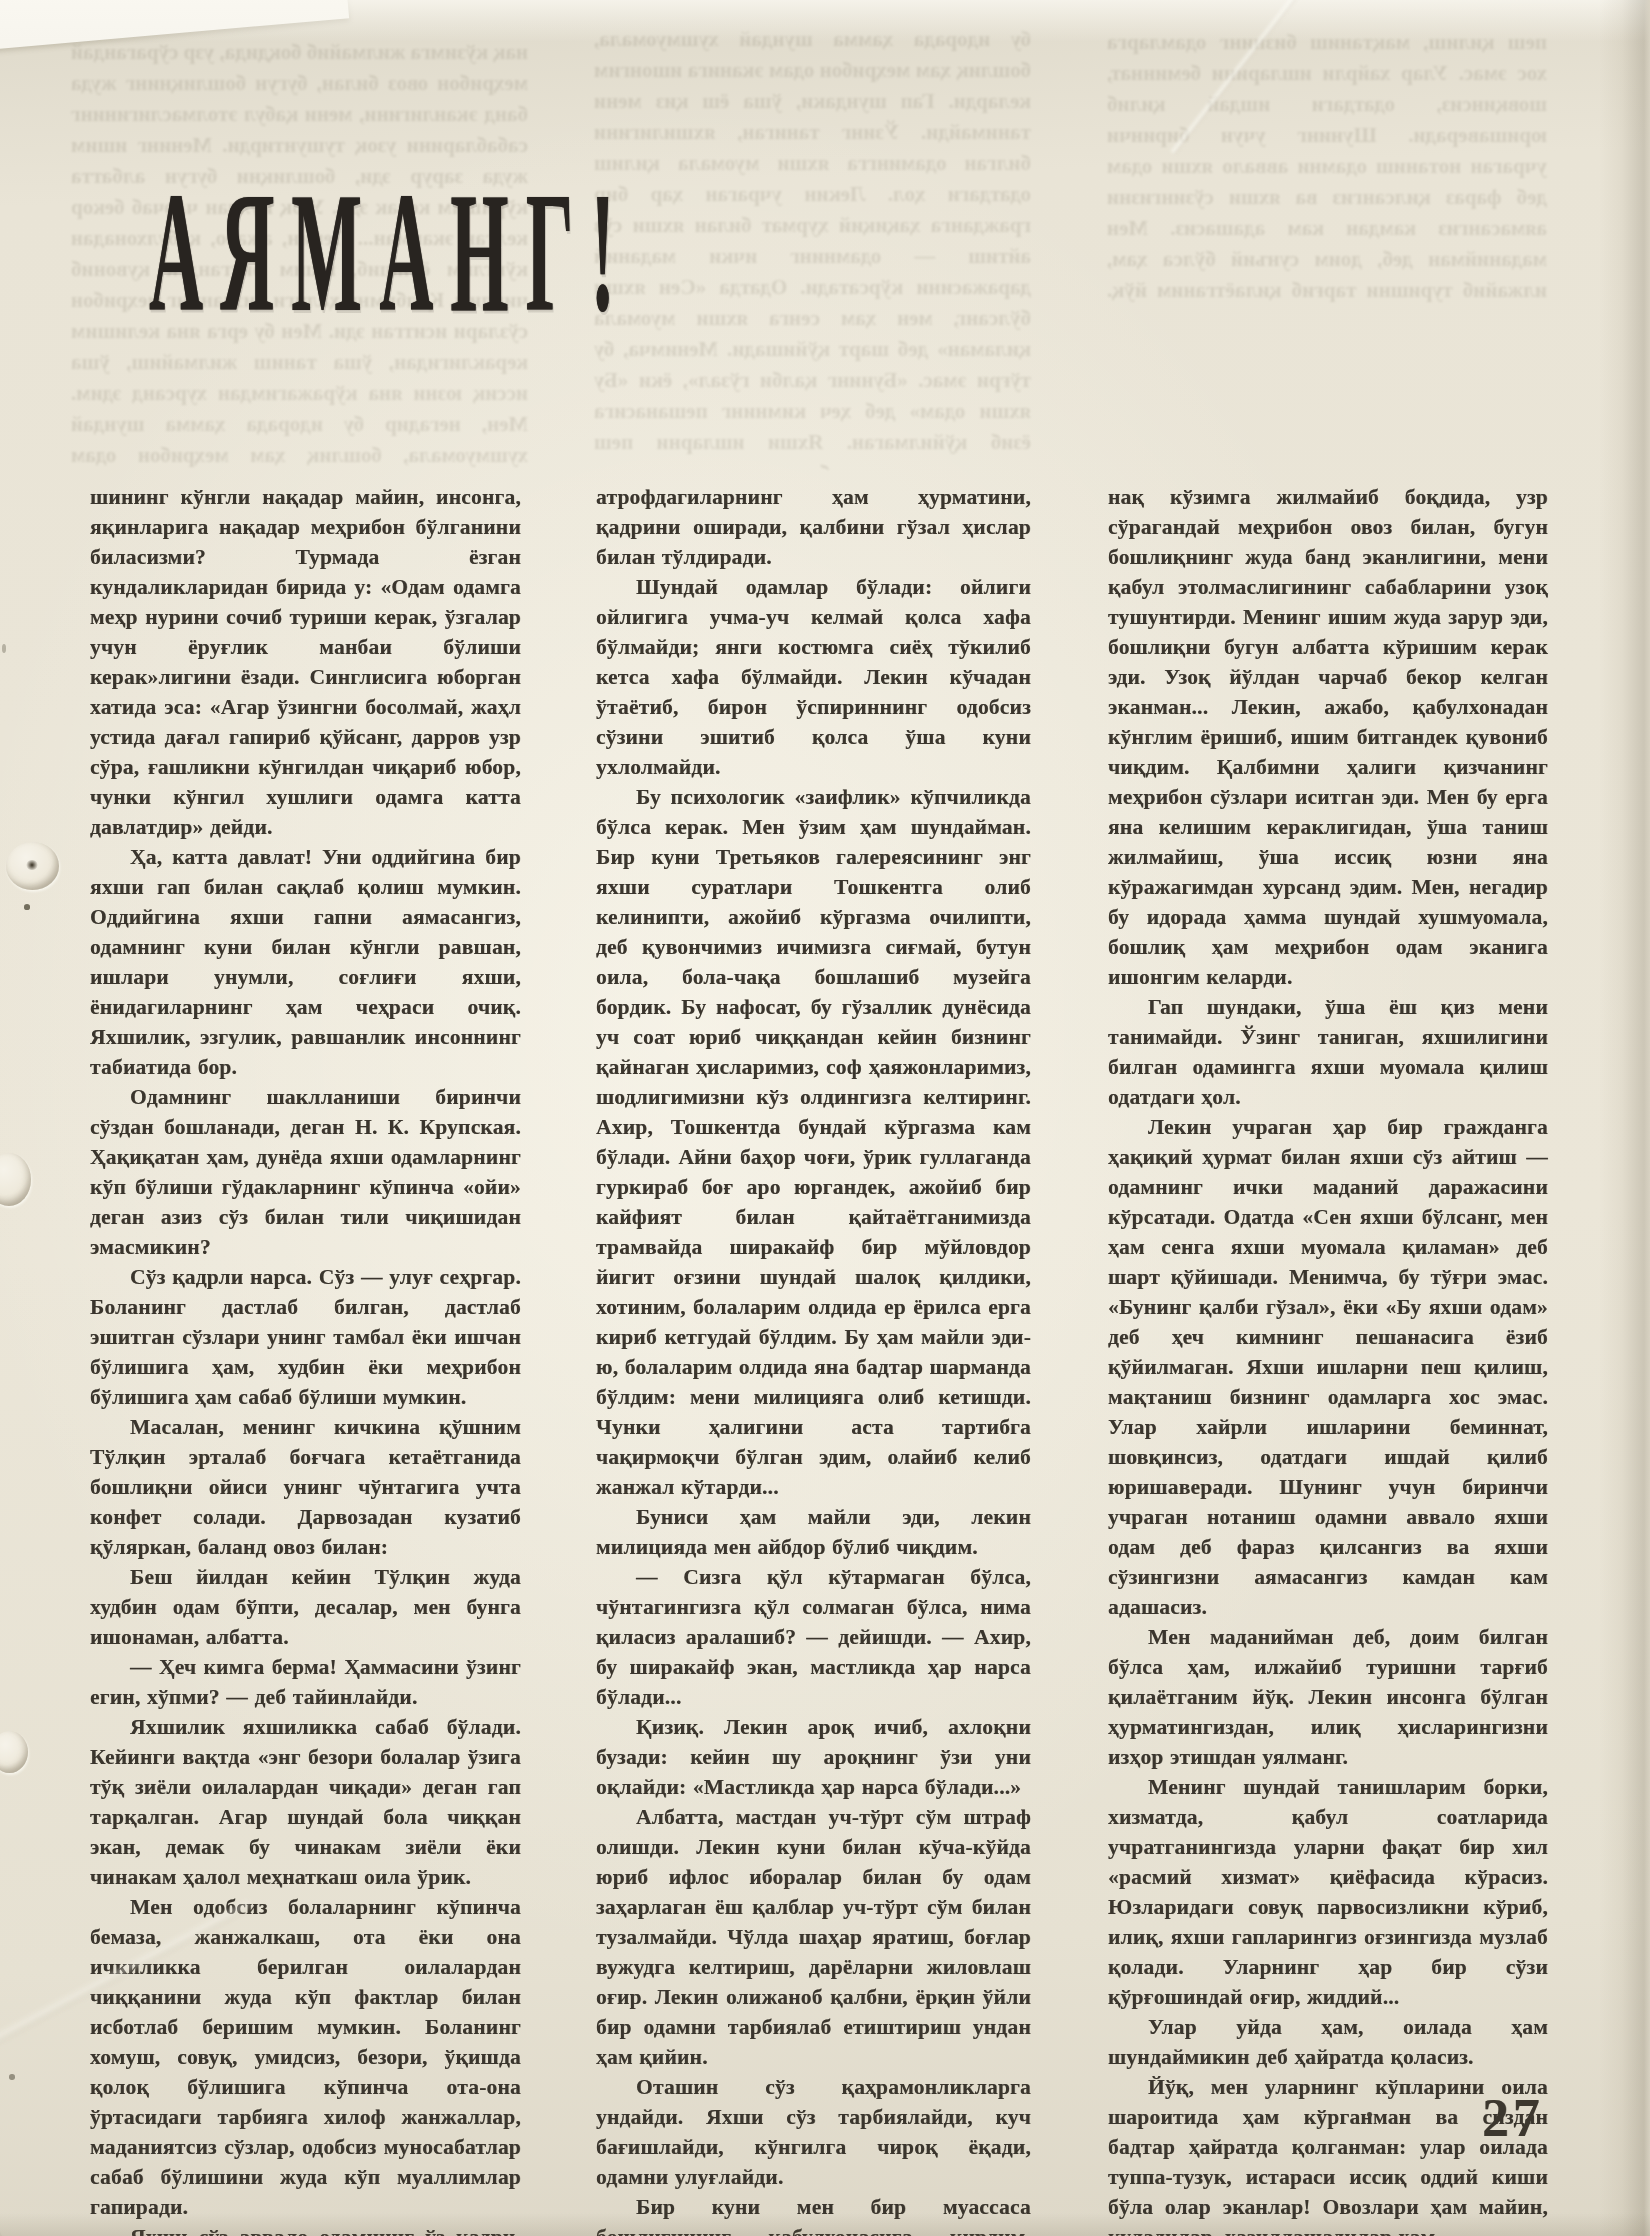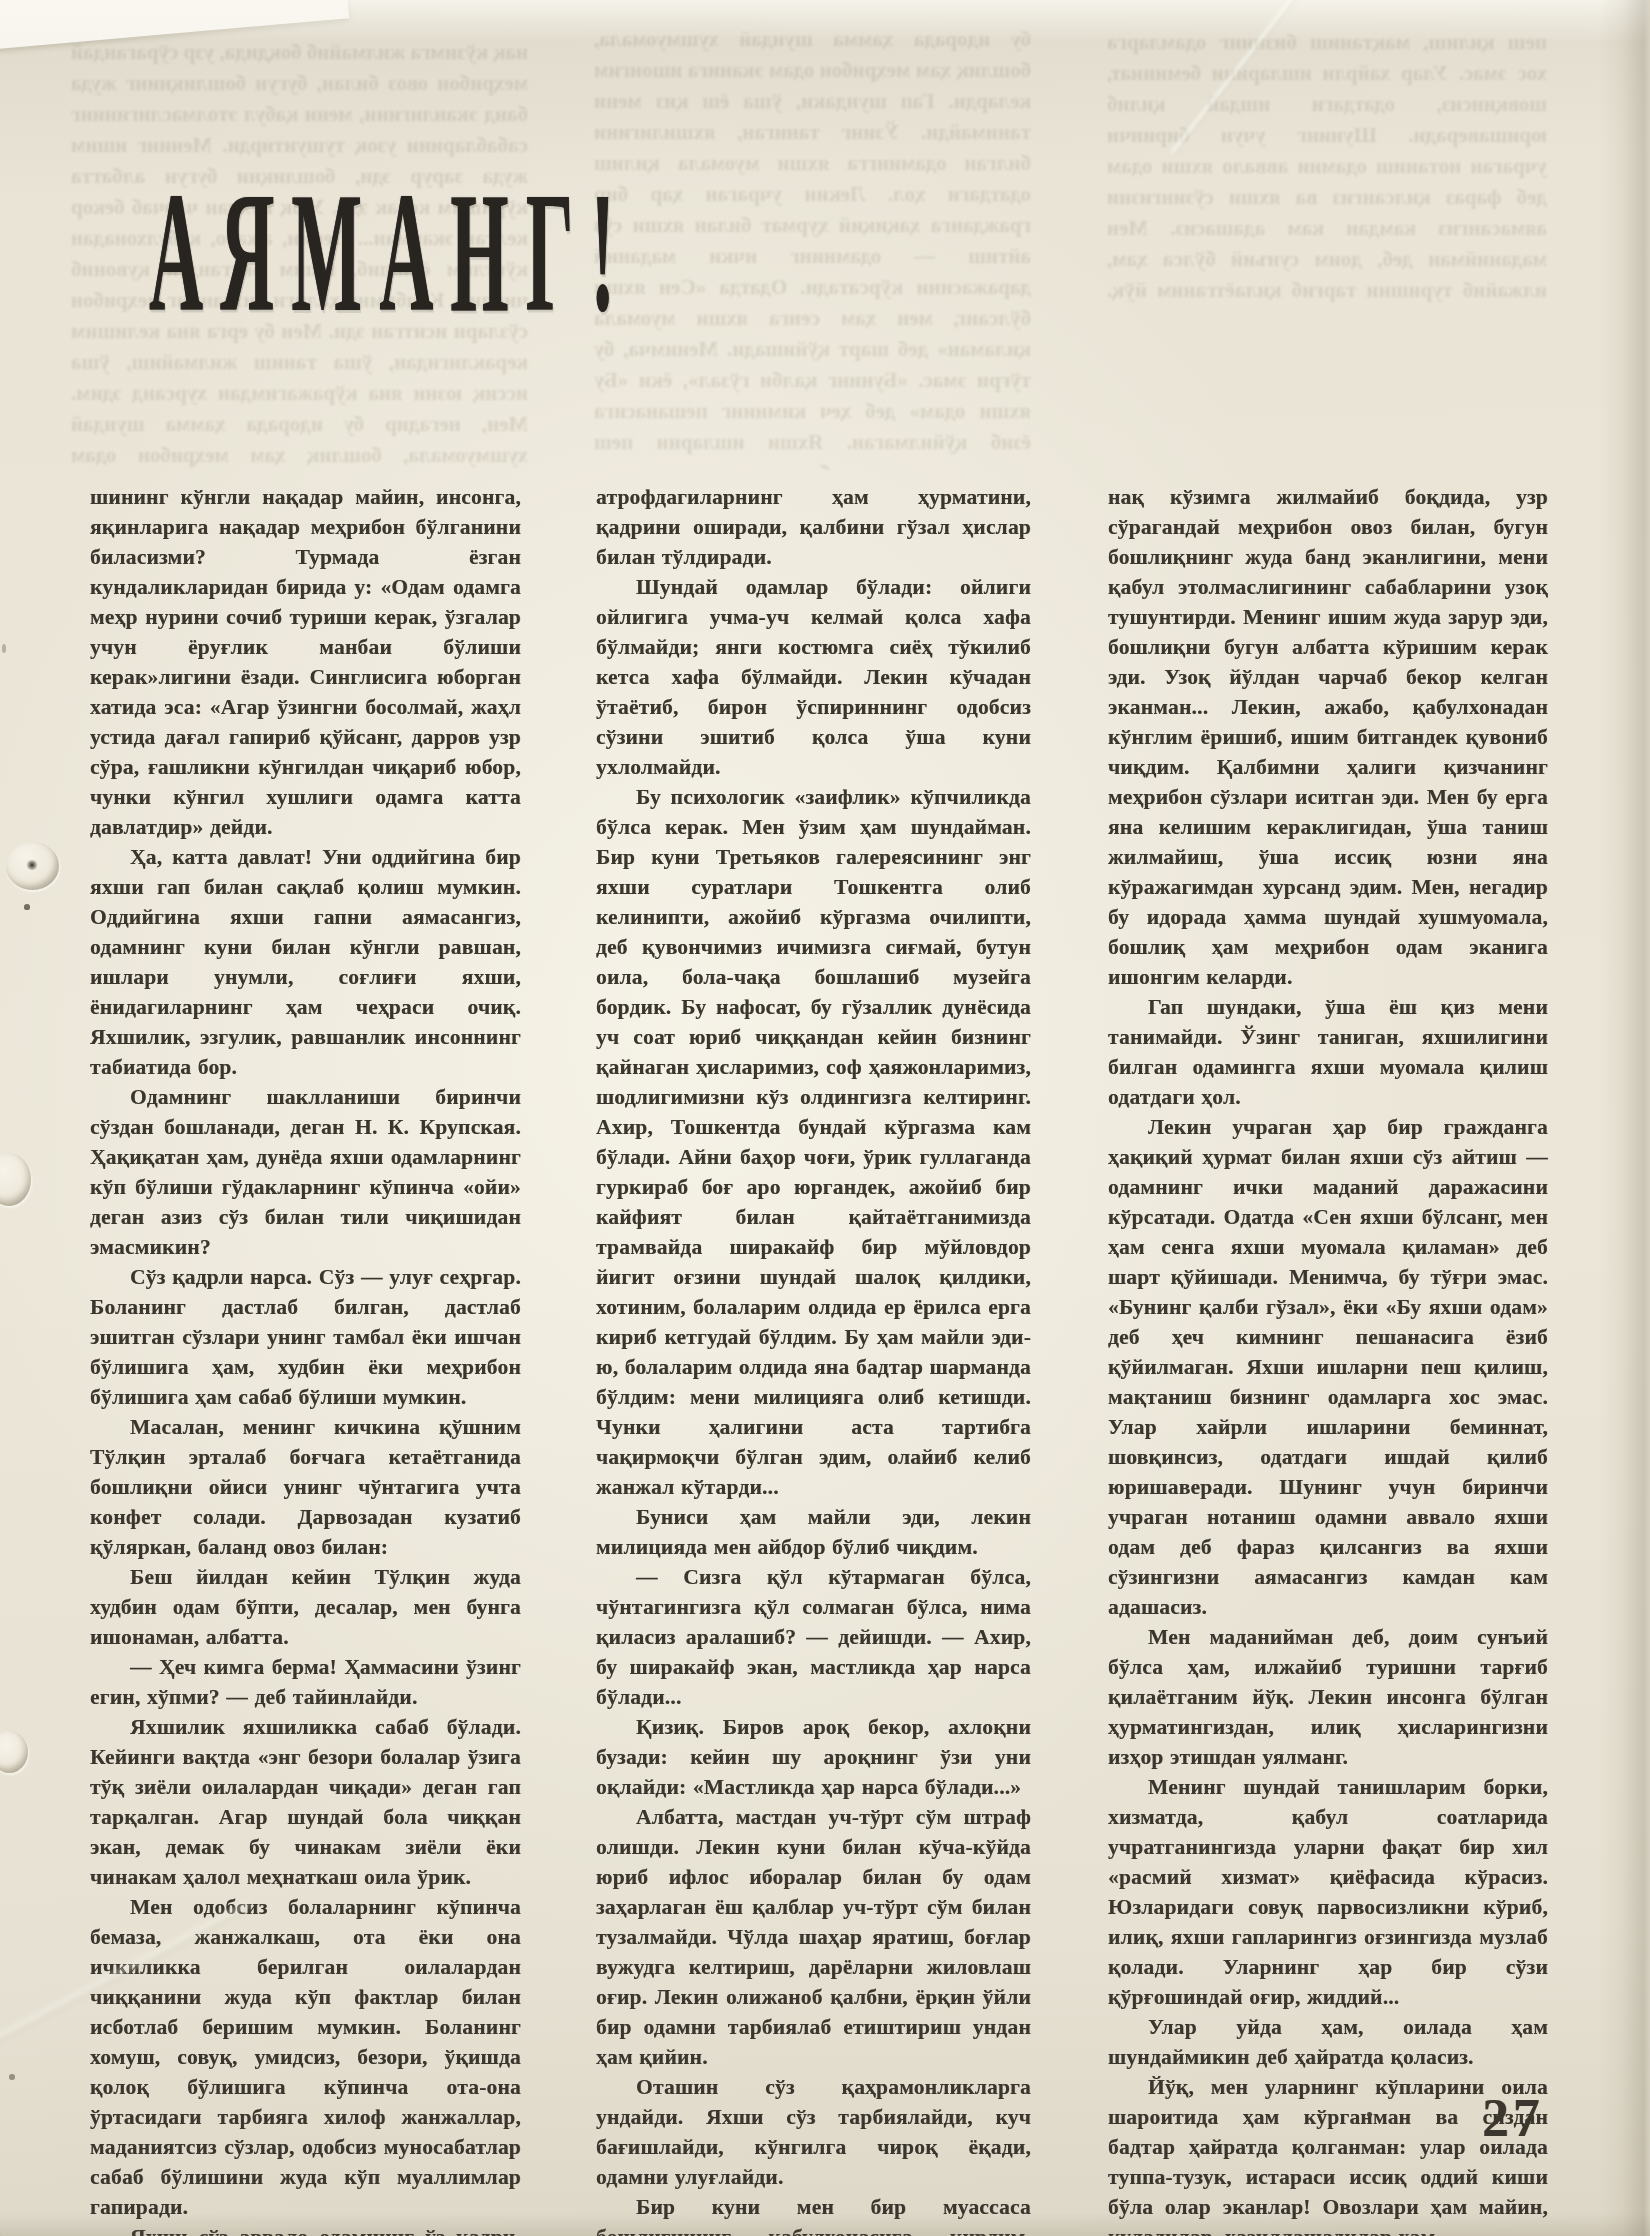--- a/index.html
+++ b/index.html
@@ -123,30 +123,30 @@
       <p class="para">Яхшилик яхшиликка сабаб бўлади. Кейинги вақтда «энг безори болалар ўзига тўқ зиёли оилалардан чиқади» деган гап тарқалган. Агар шундай бола чиққан экан, демак бу чинакам зиёли ёки чинакам ҳалол меҳнаткаш оила ўрик.</p>
       <p class="para">Мен одобсиз болаларнинг кўпинча бемаза, жанжалкаш, ота ёки она ичкиликка берилган оилалардан чиққанини жуда кўп фактлар билан исботлаб беришим мумкин. Боланинг хомуш, совуқ, умидсиз, безори, ўқишда қолоқ бўлишига кўпинча ота-она ўртасидаги тарбияга хилоф жанжаллар, маданиятсиз сўзлар, одобсиз муносабатлар сабаб бўлишини жуда кўп муаллимлар гапиради.</p>
       <p class="para">Яхши сўз аввало одамнинг ўз қадри, ўз қалбининг гўзаллиги. Яхши сўз</p>
     </div>
   <div class="col c2">
       <p class="para noindent">атрофдагиларнинг ҳам ҳурматини, қадрини оширади, қалбини гўзал ҳислар билан тўлдиради.</p>
       <p class="para">Шундай одамлар бўлади: ойлиги ойлигига учма-уч келмай қолса хафа бўлмайди; янги костюмга сиёҳ тўкилиб кетса хафа бўлмайди. Лекин кўчадан ўтаётиб, бирон ўспириннинг одобсиз сўзини эшитиб қолса ўша куни ухлолмайди.</p>
       <p class="para">Бу психологик «заифлик» кўпчиликда бўлса керак. Мен ўзим ҳам шундайман. Бир куни Третьяков галереясининг энг яхши суратлари Тошкентга олиб келинипти, ажойиб кўргазма очилипти, деб қувончимиз ичимизга сиғмай, бутун оила, бола-чақа бошлашиб музейга бордик. Бу нафосат, бу гўзаллик дунёсида уч соат юриб чиққандан кейин бизнинг қайнаган ҳисларимиз, соф ҳаяжонларимиз, шодлигимизни кўз олдингизга келтиринг. Ахир, Тошкентда бундай кўргазма кам бўлади. Айни баҳор чоғи, ўрик гуллаганда гуркираб боғ аро юргандек, ажойиб бир кайфият билан қайтаётганимизда трамвайда ширакайф бир мўйловдор йигит оғзини шундай шалоқ қилдики, хотиним, болаларим олдида ер ёрилса ерга кириб кетгудай бўлдим. Бу ҳам майли эди-ю, болаларим олдида яна бадтар шарманда бўлдим: мени милицияга олиб кетишди. Чунки ҳалигини аста тартибга чақирмоқчи бўлган эдим, олайиб келиб жанжал кўтарди...</p>
       <p class="para">Буниси ҳам майли эди, лекин милицияда мен айбдор бўлиб чиқдим.</p>
       <p class="para">— Сизга қўл кўтармаган бўлса, чўнтагингизга қўл солмаган бўлса, нима қиласиз аралашиб? — дейишди. — Ахир, бу ширакайф экан, мастликда ҳар нарса бўлади...</p>
-      <p class="para">Қизиқ. Биров ароқ бекор, ахлоқни бузади: кейин шу ароқнинг ўзи уни оқлайди: «Мастликда ҳар нарса бўлади...»</p>
+      <p class="para">Қизиқ. Лекин ароқ ичиб, ахлоқни бузади: кейин шу ароқнинг ўзи уни оқлайди: «Мастликда ҳар нарса бўлади...»</p>
       <p class="para">Албатта, мастдан уч-тўрт сўм штраф олишди. Лекин куни билан кўча-кўйда юриб ифлос иборалар билан бу одам заҳарлаган ёш қалблар уч-тўрт сўм билан тузалмайди. Чўлда шаҳар яратиш, боғлар вужудга келтириш, дарёларни жиловлаш оғир. Лекин олижаноб қалбни, ёрқин ўйли бир одамни тарбиялаб етиштириш ундан ҳам қийин.</p>
       <p class="para">Оташин сўз қаҳрамонликларга ундайди. Яхши сўз тарбиялайди, куч бағишлайди, кўнгилга чироқ ёқади, одамни улуғлайди.</p>
       <p class="para">Бир куни мен бир муассаса бошлиғининг қабулхонасига кирдим. Ёшгина секретарь қиз ўрнидан туриб,</p>
     </div>
   <div class="col c3">
       <p class="para noindent">нақ кўзимга жилмайиб боқдида, узр сўрагандай меҳрибон овоз билан, бугун бошлиқнинг жуда банд эканлигини, мени қабул этолмаслигининг сабабларини узоқ тушунтирди. Менинг ишим жуда зарур эди, бошлиқни бугун албатта кўришим керак эди. Узоқ йўлдан чарчаб бекор келган эканман... Лекин, ажабо, қабулхонадан кўнглим ёришиб, ишим битгандек қувониб чиқдим. Қалбимни ҳалиги қизчанинг меҳрибон сўзлари иситган эди. Мен бу ерга яна келишим кераклигидан, ўша таниш жилмайиш, ўша иссиқ юзни яна кўражагимдан хурсанд эдим. Мен, негадир бу идорада ҳамма шундай хушмуомала, бошлиқ ҳам меҳрибон одам эканига ишонгим келарди.</p>
       <p class="para">Гап шундаки, ўша ёш қиз мени танимайди. Ўзинг таниган, яхшилигини билган одамингга яхши муомала қилиш одатдаги ҳол.</p>
       <p class="para">Лекин учраган ҳар бир гражданга ҳақиқий ҳурмат билан яхши сўз айтиш — одамнинг ички маданий даражасини кўрсатади. Одатда «Сен яхши бўлсанг, мен ҳам сенга яхши муомала қиламан» деб шарт қўйишади. Менимча, бу тўғри эмас. «Бунинг қалби гўзал», ёки «Бу яхши одам» деб ҳеч кимнинг пешанасига ёзиб қўйилмаган. Яхши ишларни пеш қилиш, мақтаниш бизнинг одамларга хос эмас. Улар хайрли ишларини беминнат, шовқинсиз, одатдаги ишдай қилиб юришаверади. Шунинг учун биринчи учраган нотаниш одамни аввало яхши одам деб фараз қилсангиз ва яхши сўзингизни аямасангиз камдан кам адашасиз.</p>
-      <p class="para">Мен маданийман деб, доим сунъий бўлса ҳам, илжайиб туришни тарғиб қилаётганим йўқ. Лекин инсонга бўлган ҳурматингиздан, илиқ ҳисларингизни изҳор этишдан уялманг.</p>
+      <p class="para">Мен маданийман деб, доим билган бўлса ҳам, илжайиб туришни тарғиб қилаётганим йўқ. Лекин инсонга бўлган ҳурматингиздан, илиқ ҳисларингизни изҳор этишдан уялманг.</p>
       <p class="para">Менинг шундай танишларим борки, хизматда, қабул соатларида учратганингизда уларни фақат бир хил «расмий хизмат» қиёфасида кўрасиз. Юзларидаги совуқ парвосизликни кўриб, илиқ, яхши гапларингиз оғзингизда музлаб қолади. Уларнинг ҳар бир сўзи қўрғошиндай оғир, жиддий...</p>
       <p class="para">Улар уйда ҳам, оилада ҳам шундаймикин деб ҳайратда қоласиз.</p>
       <p class="para">Йўқ, мен уларнинг кўпларини оила шароитида ҳам кўрганман ва сиздан бадтар ҳайратда қолганман: улар оилада туппа-тузук, истараси иссиқ оддий киши бўла олар эканлар! Овозлари ҳам майин, куладилар, ҳазиллашадилар ҳам.</p>
     </div>
 
   <div class="pageno">27</div>
   <div class="ink-speck"></div>
 
   <div class="torn-corner"></div>
   <div class="top-edge"></div>

